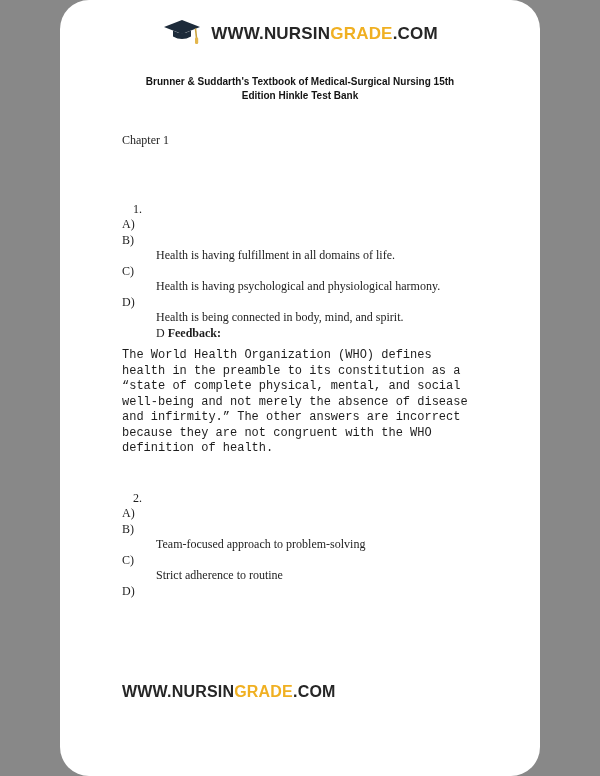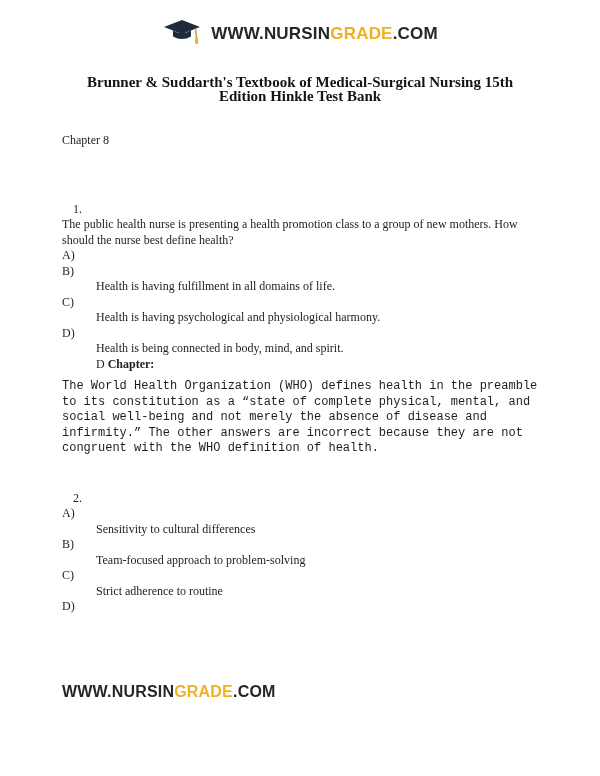--- a/index.html
+++ b/index.html
@@ -1,35 +1,35 @@
 <!DOCTYPE html>
 <html><head>
 <meta charset="utf-8">
 <style>
   html,body{margin:0;padding:0;background:#888;}
   .page{
-    width:600px;height:776px;background:#ffffff;position:relative;
+    width:480px;height:776px;background:#ffffff;position:relative;
     font-family:"Liberation Serif", serif;color:#1d1d1d;overflow:hidden;
-    margin:0 auto;box-sizing:border-box;
+    margin:0 auto;box-sizing:border-box;border-radius:29px;
   }
   
   .brand-header{
     display:flex;justify-content:center;align-items:center;gap:9px;
     padding-top:13px;height:42px;box-sizing:content-box;
   }
   .brand-text{
     font-family:"Liberation Sans", sans-serif;font-weight:bold;
     font-size:17px;letter-spacing:.2px;color:#262626;white-space:nowrap;
   }
   .brand-text .accent{font-weight:bold;}
   
   .doc-title{
     margin-top:20px;padding:0 79px;text-align:center;
-    font-family:Liberation Serif, serif;font-weight:bold;
-    font-size:15px;line-height:14px;color:#141414;
+    font-family:Liberation Sans, sans-serif;font-weight:bold;
+    font-size:10px;line-height:14px;color:#141414;
   }
   
   .chapter{margin-top:30px;padding-left:62px;font-size:12px;line-height:15.5px;}
   .qa{padding:0 58px 0 62px;font-size:12px;line-height:15.5px;}
   .q-number{padding-left:11px;}
   .q1-number{margin-top:53px;}
   .q2-number{margin-top:34px;}
   .opt-text{padding-left:34px;}
   .ans-detail{padding-left:34px;}
   .feedback-label{font-weight:bold;}
@@ -53,53 +53,51 @@
         <path d="M11,13.5 L11,19.5 Q20,24.5 29,19.5 L29,13.5 Q20,18.8 11,13.5 Z" fill="#1D2B3A"></path>
         <path d="M33.5,11.5 L34.5,21" stroke="#C9A23E" stroke-width="1.6" fill="none"></path>
         <rect x="33" y="20.5" width="3.2" height="6.5" rx="1.2" fill="#E3B64C"></rect>
       </svg>
     </span>
     <span class="brand-text"><span>WWW.NURSIN</span><span class="accent" style="color: rgb(240, 176, 34);">GRADE</span><span>.COM</span></span>
   </div>
 
   <div class="doc-title">Brunner &amp; Suddarth's Textbook of Medical-Surgical Nursing 15th Edition Hinkle Test Bank</div>
 
-  <div class="chapter">Chapter 8</div>
+  <div class="chapter">Chapter 1</div>
 
   <div class="qa">
     <div class="q-number q1-number">1.</div>
-    <div class="q-stem">The public health nurse is presenting a health promotion class to a group of new mothers. How should the nurse best define health?</div>
 
     <div>
       <div class="opt-label">A)</div>
     </div>
     <div>
       <div class="opt-label">B)</div>
       <div class="opt-text">Health is having fulfillment in all domains of life.</div>
     </div>
     <div>
       <div class="opt-label">C)</div>
       <div class="opt-text">Health is having psychological and physiological harmony.</div>
     </div>
     <div>
       <div class="opt-label">D)</div>
       <div class="opt-text">Health is being connected in body, mind, and spirit.</div>
     </div>
 
-    <div class="ans-detail"><span>D</span> <span class="feedback-label">Chapter:</span></div>
+    <div class="ans-detail"><span>D</span> <span class="feedback-label">Feedback:</span></div>
 
     <div class="feedback-para">The World Health Organization (WHO) defines health in the preamble to its constitution as a “state of complete physical, mental, and social well-being and not merely the absence of disease and infirmity.” The other answers are incorrect because they are not congruent with the WHO definition of health.</div>
   </div>
 
   <div class="qa">
     <div class="q-number q2-number">2.</div>
 
     <div>
       <div class="opt-label">A)</div>
-      <div class="opt-text">Sensitivity to cultural differences</div>
     </div>
     <div>
       <div class="opt-label">B)</div>
       <div class="opt-text">Team-focused approach to problem-solving</div>
     </div>
     <div>
       <div class="opt-label">C)</div>
       <div class="opt-text">Strict adherence to routine</div>
     </div>
     <div>

